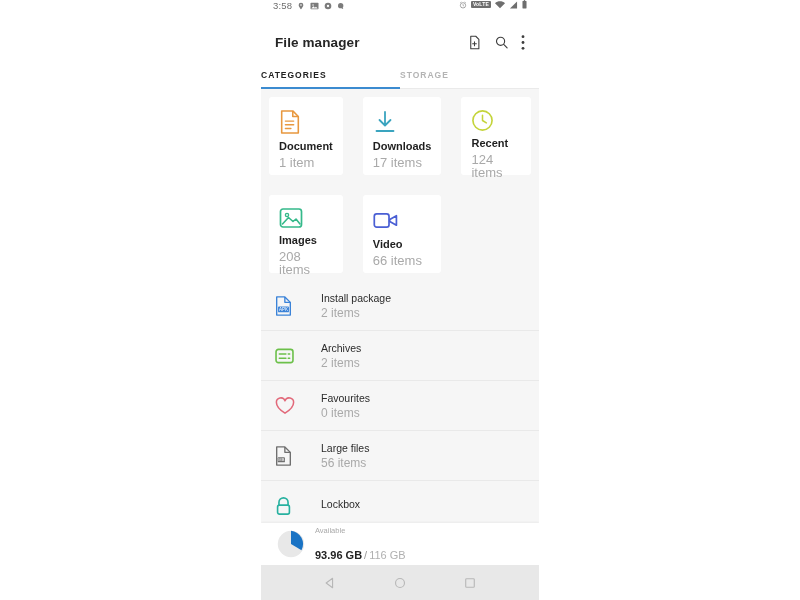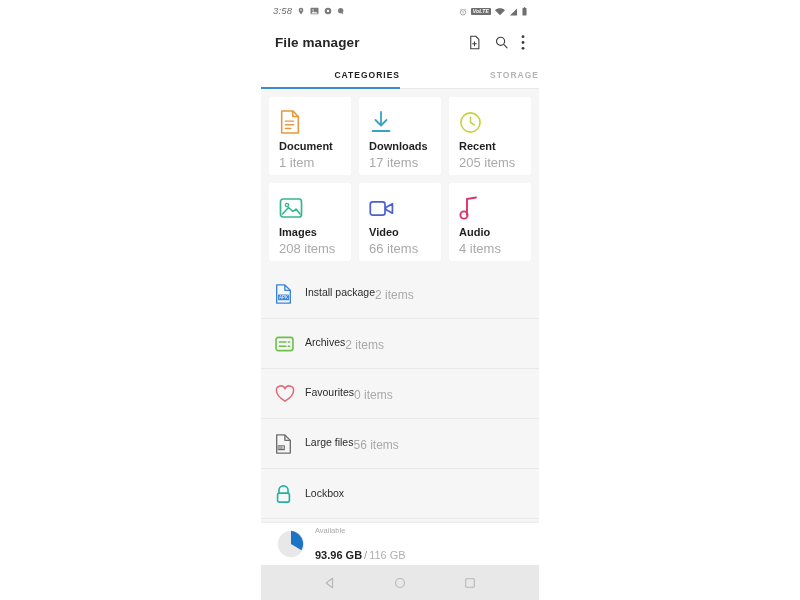--- a/index.html
+++ b/index.html
@@ -27,27 +27,26 @@
     background: #ffffff;
     overflow: hidden;
     display: flex;
     flex-direction: column;
   }
   
   .statusbar {
     height: 22px;
     flex: 0 0 22px;
     display: flex;
-    align-items: flex-end;
-    padding: 6px 12px;
+    align-items: flex-start;
+    padding: 0 12px;
     box-sizing: border-box;
     background: #ffffff;
     font-size: 9px;
     color: #7b7b7b;
-    font-style: italic;
   }
   .sb-left { display: flex; align-items: center; gap: 5px; }
   .sb-time { font-size: 9.5px; color: #6e6e6e; letter-spacing: .2px; }
   .sb-spacer { flex: 1 1 auto; }
   .sb-right { display: flex; align-items: center; gap: 4px; }
   .sb-ico { display: inline-flex; align-items: center; justify-content: center; }
   .volte-badge {
     background: #6e6e6e;
     color: #ffffff;
     font-size: 5px;
@@ -82,21 +81,21 @@
     flex: 0 0 26px;
     display: flex;
     background: #ffffff;
     border-bottom: 1px solid #eaeaea;
     position: relative;
   }
   .tab {
     flex: 1 1 50%;
     display: flex;
     align-items: center;
-    justify-content: flex-end;
+    justify-content: flex-start;
     font-size: 8.5px;
     font-weight: bold;
     letter-spacing: 1px;
     color: #b4b4b4;
     cursor: pointer;
     position: relative;
   }
   .tab.active { color: #212121; }
   .tab.active::after {
     content: "";
@@ -109,21 +108,21 @@
   .body {
     flex: 1 1 auto;
     background: #f6f6f6;
     overflow: hidden;
     position: relative;
   }
   
   .grid {
     display: grid;
     grid-template-columns: repeat(3, 1fr);
-    gap: 8px;
+    gap: 20px;
     padding: 8px 8px 0 8px;
     box-sizing: border-box;
     background: #f6f6f6;
   }
   .card {
     background: #ffffff;
     border-radius: 3px;
     height: 78px;
     padding: 12px 10px 0 10px;
     box-sizing: border-box;
@@ -157,21 +156,21 @@
     border-bottom: 1px solid #e9e9e9;
     cursor: pointer;
   }
   .row-icon {
     width: 26px;
     flex: 0 0 26px;
     display: flex;
     align-items: center;
     justify-content: flex-start;
   }
-  .row-text { margin-left: 4px; display: flex; flex-direction: row; }
+  .row-text { margin-left: 20px; display: flex; flex-direction: column; }
   .row-title { font-size: 10.5px; color: #2b2b2b; line-height: 1.15; }
   .row-sub { font-size: 12px; color: #a9a9a9; margin-top: 3px; line-height: 1; }
   
   .storage-bar {
     flex: 0 0 42px;
     height: 42px;
     background: #ffffff;
     display: flex;
     align-items: center;
     padding: 0 16px;
@@ -329,21 +328,21 @@
         </div>
 
         <div class="card">
           <div class="card-icon">
             <svg width="23" height="23" viewBox="0 0 24 24">
               <circle cx="12" cy="12" r="10" fill="none" stroke="#c4d43a" stroke-width="1.7"></circle>
               <path d="M12 6.5V12l4 2.5" fill="none" stroke="#c4d43a" stroke-width="1.6" stroke-linecap="round" stroke-linejoin="round"></path>
             </svg>
           </div>
           <div class="card-title">Recent</div>
-          <div class="card-sub">205 items</div>
+          <div class="card-sub">124 items</div>
         </div>
 
         <div class="card">
           <div class="card-icon">
             <svg width="24" height="22" viewBox="0 0 24 22">
               <rect x="1.5" y="2" width="21" height="18" rx="2.5" fill="none" stroke="#35b98a" stroke-width="1.7"></rect>
               <circle cx="8" cy="8" r="1.6" fill="none" stroke="#35b98a" stroke-width="1.4"></circle>
               <path d="M3.5 17l6-6.5 4.5 4 3-2.5 4 5" fill="none" stroke="#35b98a" stroke-width="1.6" stroke-linecap="round" stroke-linejoin="round"></path>
             </svg>
           </div>
@@ -355,30 +354,20 @@
           <div class="card-icon">
             <svg width="25" height="19" viewBox="0 0 26 20">
               <rect x="1.2" y="3" width="15.5" height="14" rx="2.5" fill="none" stroke="#4a5fd4" stroke-width="1.8"></rect>
               <path d="M17.5 9l7-4v10l-7-4z" fill="none" stroke="#4a5fd4" stroke-width="1.8" stroke-linejoin="round"></path>
             </svg>
           </div>
           <div class="card-title">Video</div>
           <div class="card-sub">66 items</div>
         </div>
 
-        <div class="card">
-          <div class="card-icon">
-            <svg width="20" height="24" viewBox="0 0 20 24">
-              <path d="M8 19V3l9-1.5" fill="none" stroke="#e0336b" stroke-width="1.9" stroke-linecap="round" stroke-linejoin="round"></path>
-              <circle cx="5" cy="19" r="3.6" fill="none" stroke="#e0336b" stroke-width="1.9"></circle>
-            </svg>
-          </div>
-          <div class="card-title">Audio</div>
-          <div class="card-sub">4 items</div>
-        </div>
       </div>
 
       <div class="list">
 
         <div class="list-row">
           <div class="row-icon">
             <svg width="17" height="20" viewBox="0 0 18 22">
               <path d="M1.5 1h9l6 6v14h-15z" fill="none" stroke="#3b83d8" stroke-width="1.5" stroke-linejoin="round"></path>
               <path d="M10.5 1v6h6" fill="none" stroke="#3b83d8" stroke-width="1.5" stroke-linejoin="round"></path>
               <rect x="3" y="11.5" width="12" height="6.5" rx="1" fill="#3b83d8"></rect>

